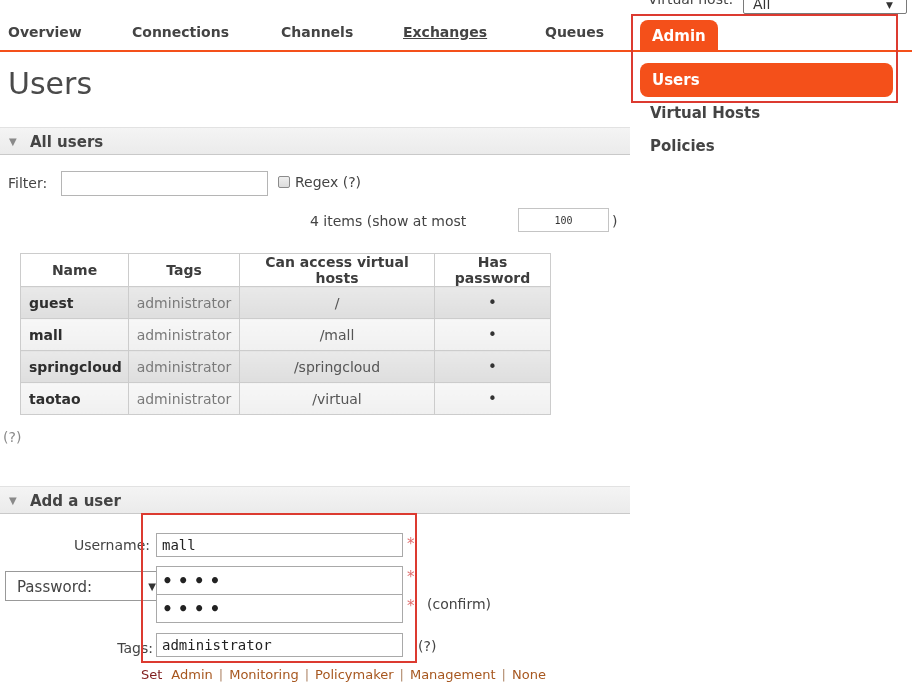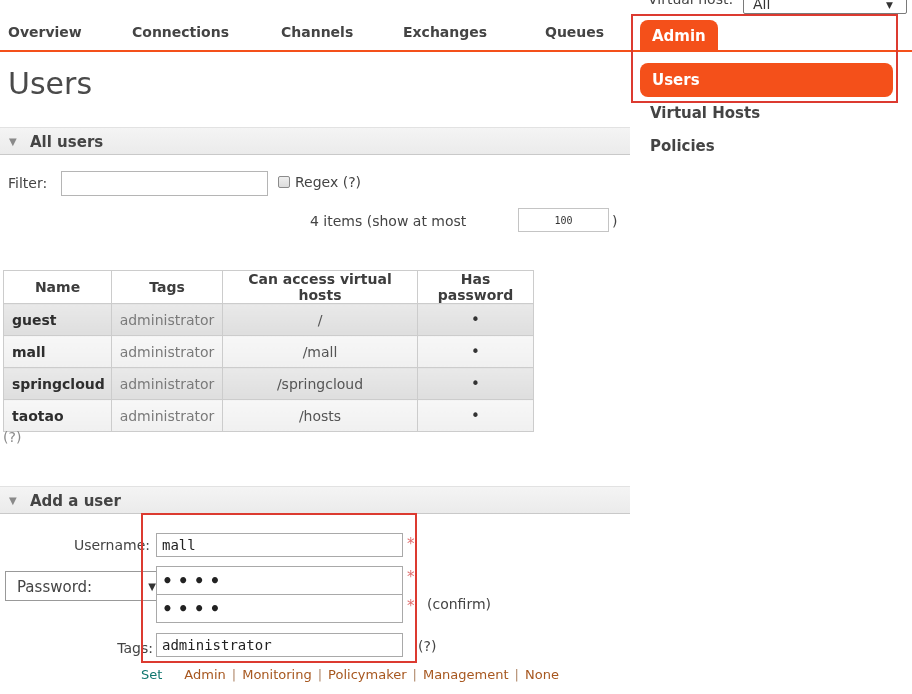--- a/index.html
+++ b/index.html
@@ -11,21 +11,21 @@
   
   #vhost-label { left:648px; top:-9px; font-size:14px; color:#444; }
   #vhost-select { left:743px; top:-16px; width:164px; height:30px;
                   border:1px solid #7a7a7a; border-radius:2px; background:#fff; }
   #vhost-select .val { position:absolute; left:9px; bottom:1px; font-size:14px; color:#333; }
   #vhost-select .arr { position:absolute; right:13px; bottom:3px; font-size:9px; color:#333; }
 
   
   .nav-tab { top:24px; font-size:14px; font-weight:bold; color:#444; cursor:pointer; }
   #tab-overview{left:8px;} #tab-connections{left:132px;} #tab-channels{left:281px;}
-  #tab-exchanges{left:403px;} #tab-queues{left:545px;}
+  #tab-exchanges{left:403px;text-decoration:underline;} #tab-queues{left:545px;}
   #nav-underline { left:0; top:50px; width:912px; height:2px; background:#f4501a; }
   #tab-admin { left:640px; top:20px; height:32px; line-height:32px; padding:0 12px;
                background:#f4501a; color:#fff; font-size:15px; font-weight:bold;
                border-radius:8px 8px 0 0; z-index:3; cursor:pointer; }
 
   
   #side-active { left:640px; top:63px; width:253px; height:34px; line-height:34px;
                  padding-left:12px; background:#f4501a; color:#fff; font-size:15px;
                  font-weight:bold; border-radius:8px; cursor:pointer; }
   .side-link { left:650px; font-size:15px; font-weight:bold; color:#444; cursor:pointer; }
@@ -55,21 +55,21 @@
   #regex-label { left:295px; top:174px; font-size:14px; color:#444; }
 
   
   #items-text { left:310px; top:213px; font-size:14px; color:#444; }
   #show-input { left:518px; top:208px; width:91px; height:24px; border:1px solid #c4c4c4;
                 font-family:"DejaVu Sans Mono","Liberation Mono",monospace; font-size:10px;
                 text-align:center; color:#333; }
   #items-paren { left:612px; top:213px; font-size:14px; color:#444; }
 
   
-  #users-table { left:3px; top:253px; border-collapse:collapse; font-size:14px;margin-top:17px; }
+  #users-table { left:20px; top:253px; border-collapse:collapse; font-size:14px; }
   #users-table th, #users-table td { border:1px solid #ccc; }
   #users-table th { height:30px; font-weight:bold; color:#3d3d3d; background:#fff; text-align:center; padding:0 10px; }
   #users-table td { height:32px; }
   #users-table tr.odd td  { background:linear-gradient(#e9e9e9,#dedede); }
   #users-table tr.even td { background:linear-gradient(#f7f7f7,#f0f0f0); }
   .col-name  { width:108px; } .col-tags { width:111px; }
   .col-vh    { width:195px; } .col-pwd  { width:116px; }
   td.col-name { font-weight:bold; color:#2e2e2e; padding-left:8px; cursor:pointer; }
   td.col-tags { color:#7a7a7a; text-align:center; }
   td.col-vh   { color:#555; text-align:center; }
@@ -94,21 +94,21 @@
                background:#fff; cursor:pointer; }
   #pw-select .val { position:absolute; left:11px; top:6px; font-size:15px; color:#444; }
   #pw-select .arr { position:absolute; right:12px; top:9px; font-size:10px; color:#333; }
   .req { left:407px; font-size:15px; color:#e06d6d; }
   #req-user{top:535px;} #req-pw1{top:568px;} #req-pw2{top:597px;}
   #confirm-label { left:427px; top:588px; font-size:14px; color:#444;margin-top:8px; }
   #tags-help { left:418px; top:638px; font-size:14px; color:#444; cursor:pointer; }
 
   
   #set-row { left:141px; top:667px; font-size:13px; color:#999; white-space:nowrap; }
-  #set-row .setword { color:#0f766e; margin-right:22px; }
+  #set-row .setword { color:#7f1d1d; margin-right:9px; }
   #set-row a { color:#a7571f; text-decoration:none; cursor:pointer; }
   #set-row .sep { color:#b0886a; margin:0 6px; }
 </style>
 </head>
 <body>
 
 <div class="abs" id="vhost-label">Virtual host:</div>
 <div class="abs" id="vhost-select">
   <span class="val">All</span>
   <span class="arr">▼</span>
@@ -169,21 +169,21 @@
       </tr>
       <tr class="odd">
         <td class="col-name">springcloud</td>
         <td class="col-tags">administrator</td>
         <td class="col-vh">/springcloud</td>
         <td class="col-pwd">•</td>
       </tr>
       <tr class="even">
         <td class="col-name">taotao</td>
         <td class="col-tags">administrator</td>
-        <td class="col-vh">/hosts</td>
+        <td class="col-vh">/virtual</td>
         <td class="col-pwd">•</td>
       </tr>
     </tbody>
 </table>
 
 <span class="abs" id="table-help">(?)</span>
 
 <div class="abs section-bar" id="bar-add-user">
   <span class="tri">▼</span>
   <span class="cap">Add a user</span>

